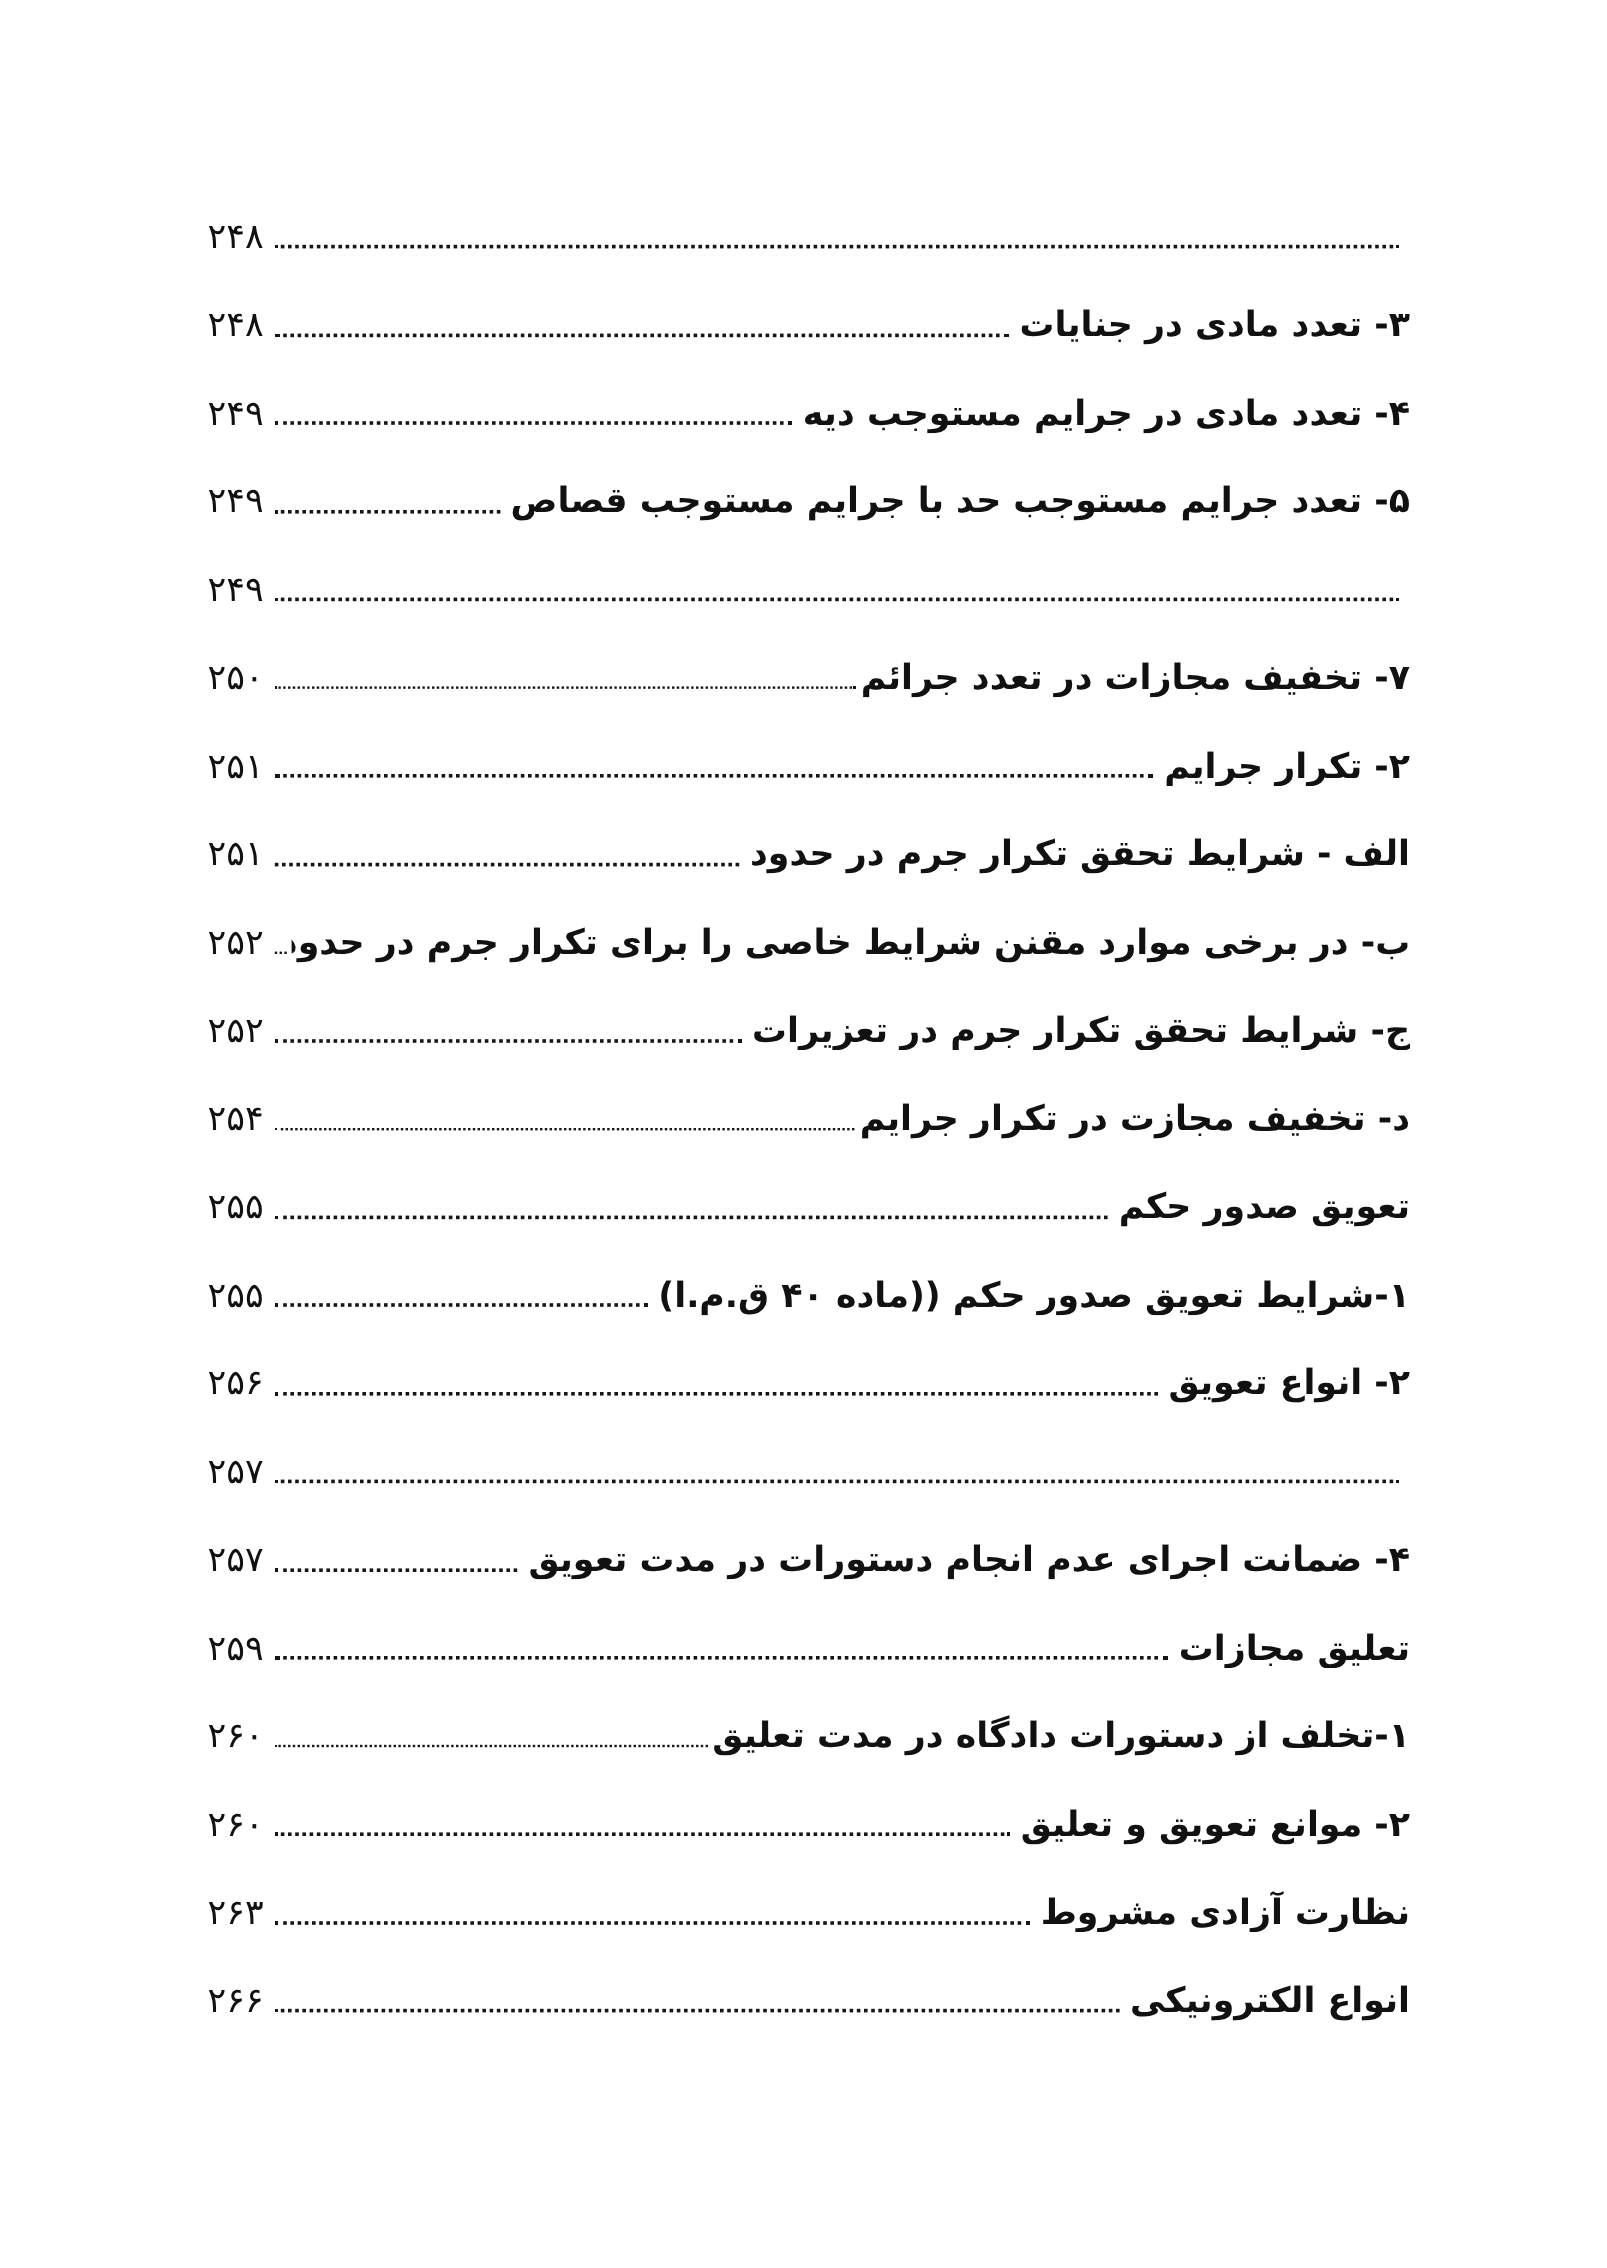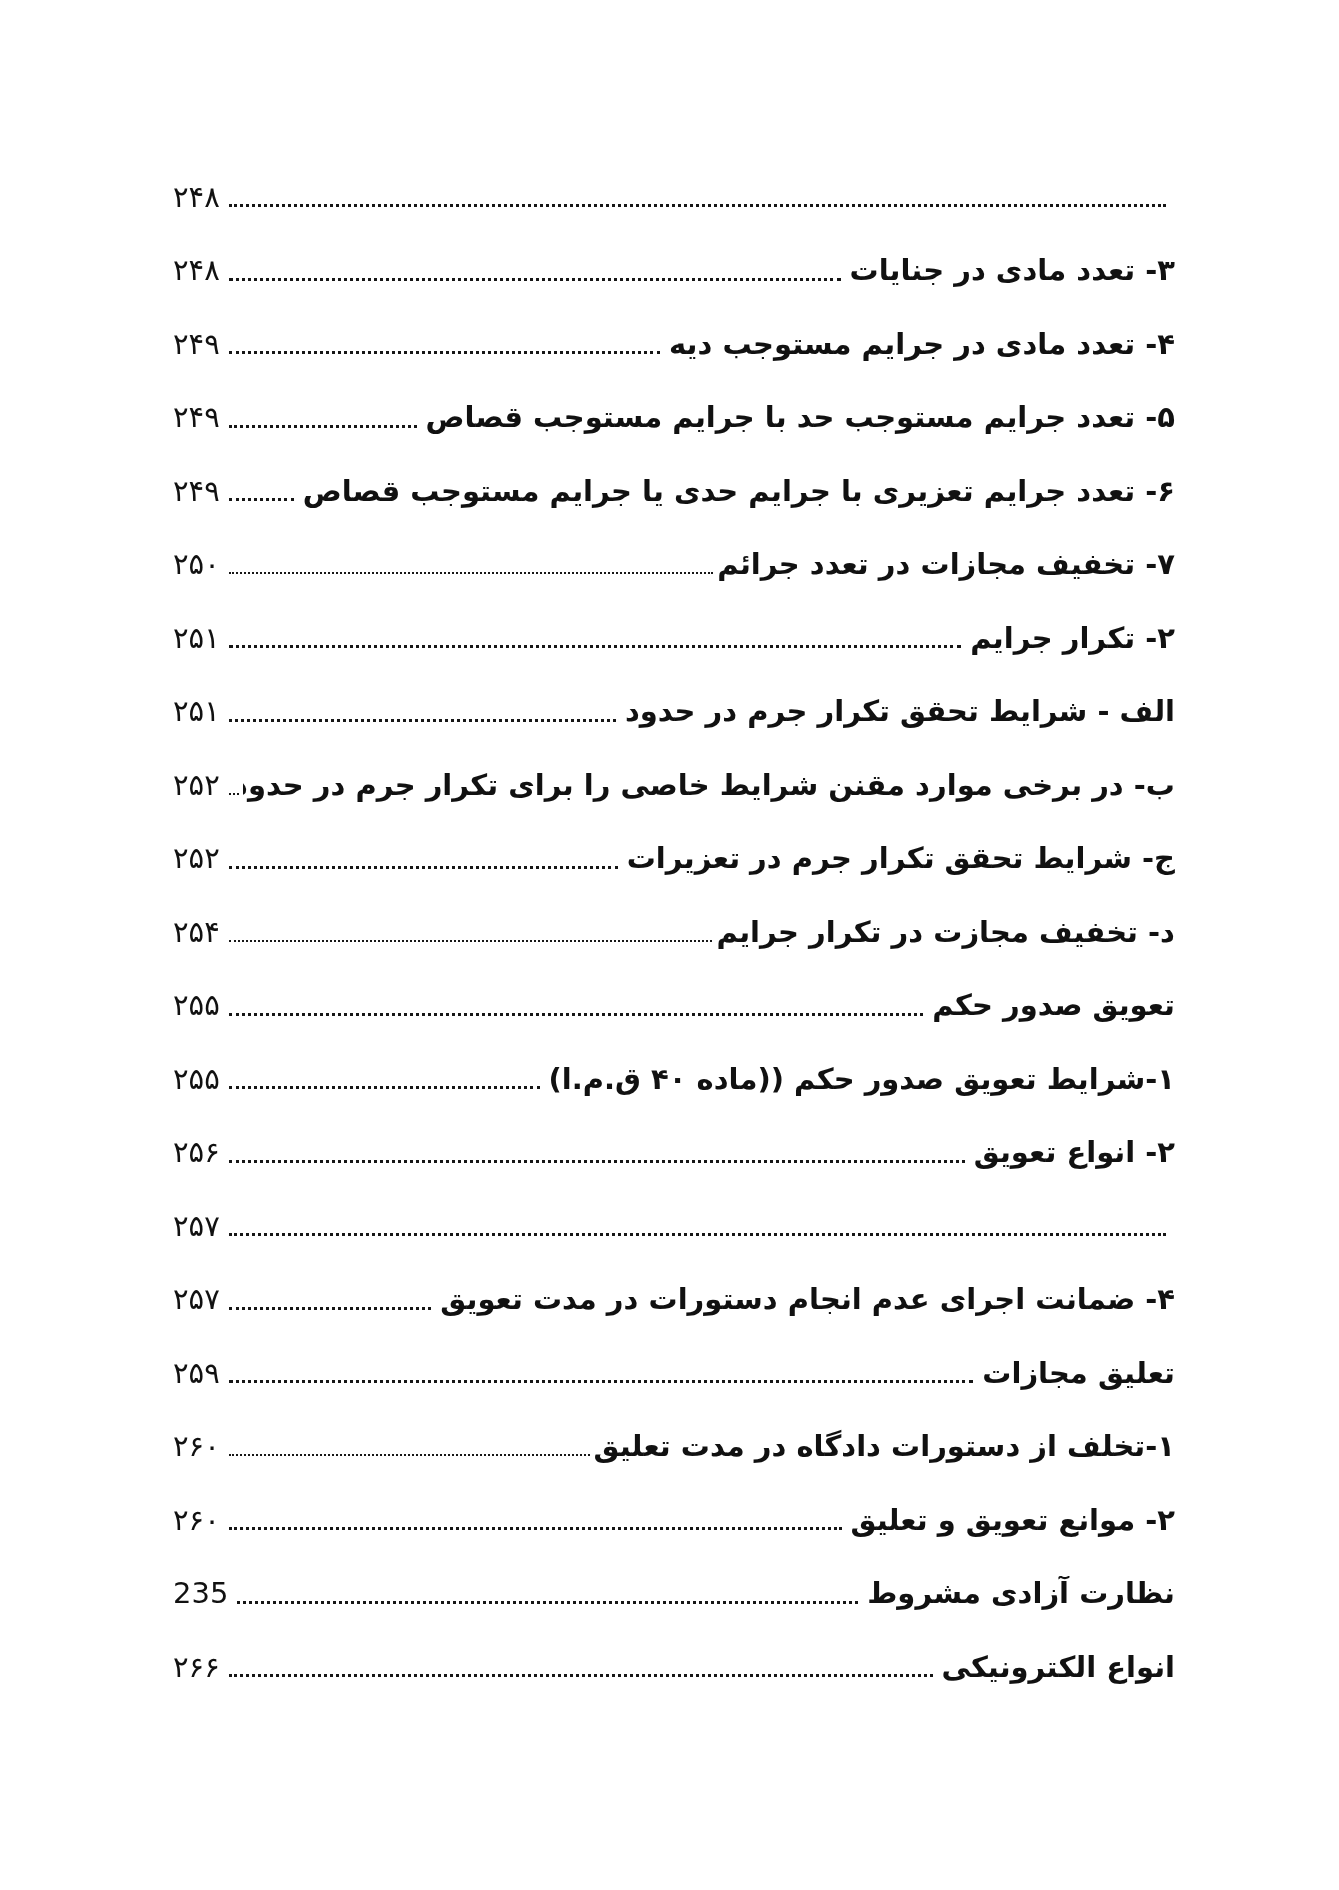--- a/index.html
+++ b/index.html
@@ -80,21 +80,20 @@
     <span class="toc-title">۴- تعدد مادی در جرایم مستوجب دیه</span>
     <span class="leader" style="border-bottom-color: rgb(22, 22, 22);"></span>
     <span class="toc-page">۲۴۹</span>
   </div>
       <div class="toc-row">
     <span class="toc-title">۵- تعدد جرایم مستوجب حد با جرایم مستوجب قصاص</span>
     <span class="leader" style="border-bottom-color: rgb(22, 22, 22);"></span>
     <span class="toc-page">۲۴۹</span>
   </div>
       <div class="toc-row">
-    <span class="toc-title">۶- تعدد جرایم تعزیری با جرایم حدی یا جرایم مستوجب قصاص</span>
     <span class="leader" style="border-bottom-color: rgb(22, 22, 22);"></span>
     <span class="toc-page">۲۴۹</span>
   </div>
       <div class="toc-row dense">
     <span class="toc-title">۷- تخفیف مجازات در تعدد جرائم</span>
     <span class="leader" style="border-bottom-color: rgb(22, 22, 22);"></span>
     <span class="toc-page">۲۵۰</span>
   </div>
       <div class="toc-row">
     <span class="toc-title">۲- تکرار جرایم</span>
@@ -156,21 +155,21 @@
     <span class="toc-page">۲۶۰</span>
   </div>
       <div class="toc-row">
     <span class="toc-title">۲- موانع تعویق و تعلیق</span>
     <span class="leader" style="border-bottom-color: rgb(22, 22, 22);"></span>
     <span class="toc-page">۲۶۰</span>
   </div>
       <div class="toc-row">
     <span class="toc-title">نظارت آزادی مشروط</span>
     <span class="leader" style="border-bottom-color: rgb(22, 22, 22);"></span>
-    <span class="toc-page">235</span>
+    <span class="toc-page">۲۶۳</span>
   </div>
       <div class="toc-row">
     <span class="toc-title">انواع الکترونیکی</span>
     <span class="leader" style="border-bottom-color: rgb(22, 22, 22);"></span>
     <span class="toc-page">۲۶۶</span>
   </div>
     </div>
 </div>
 
 </body></html>

